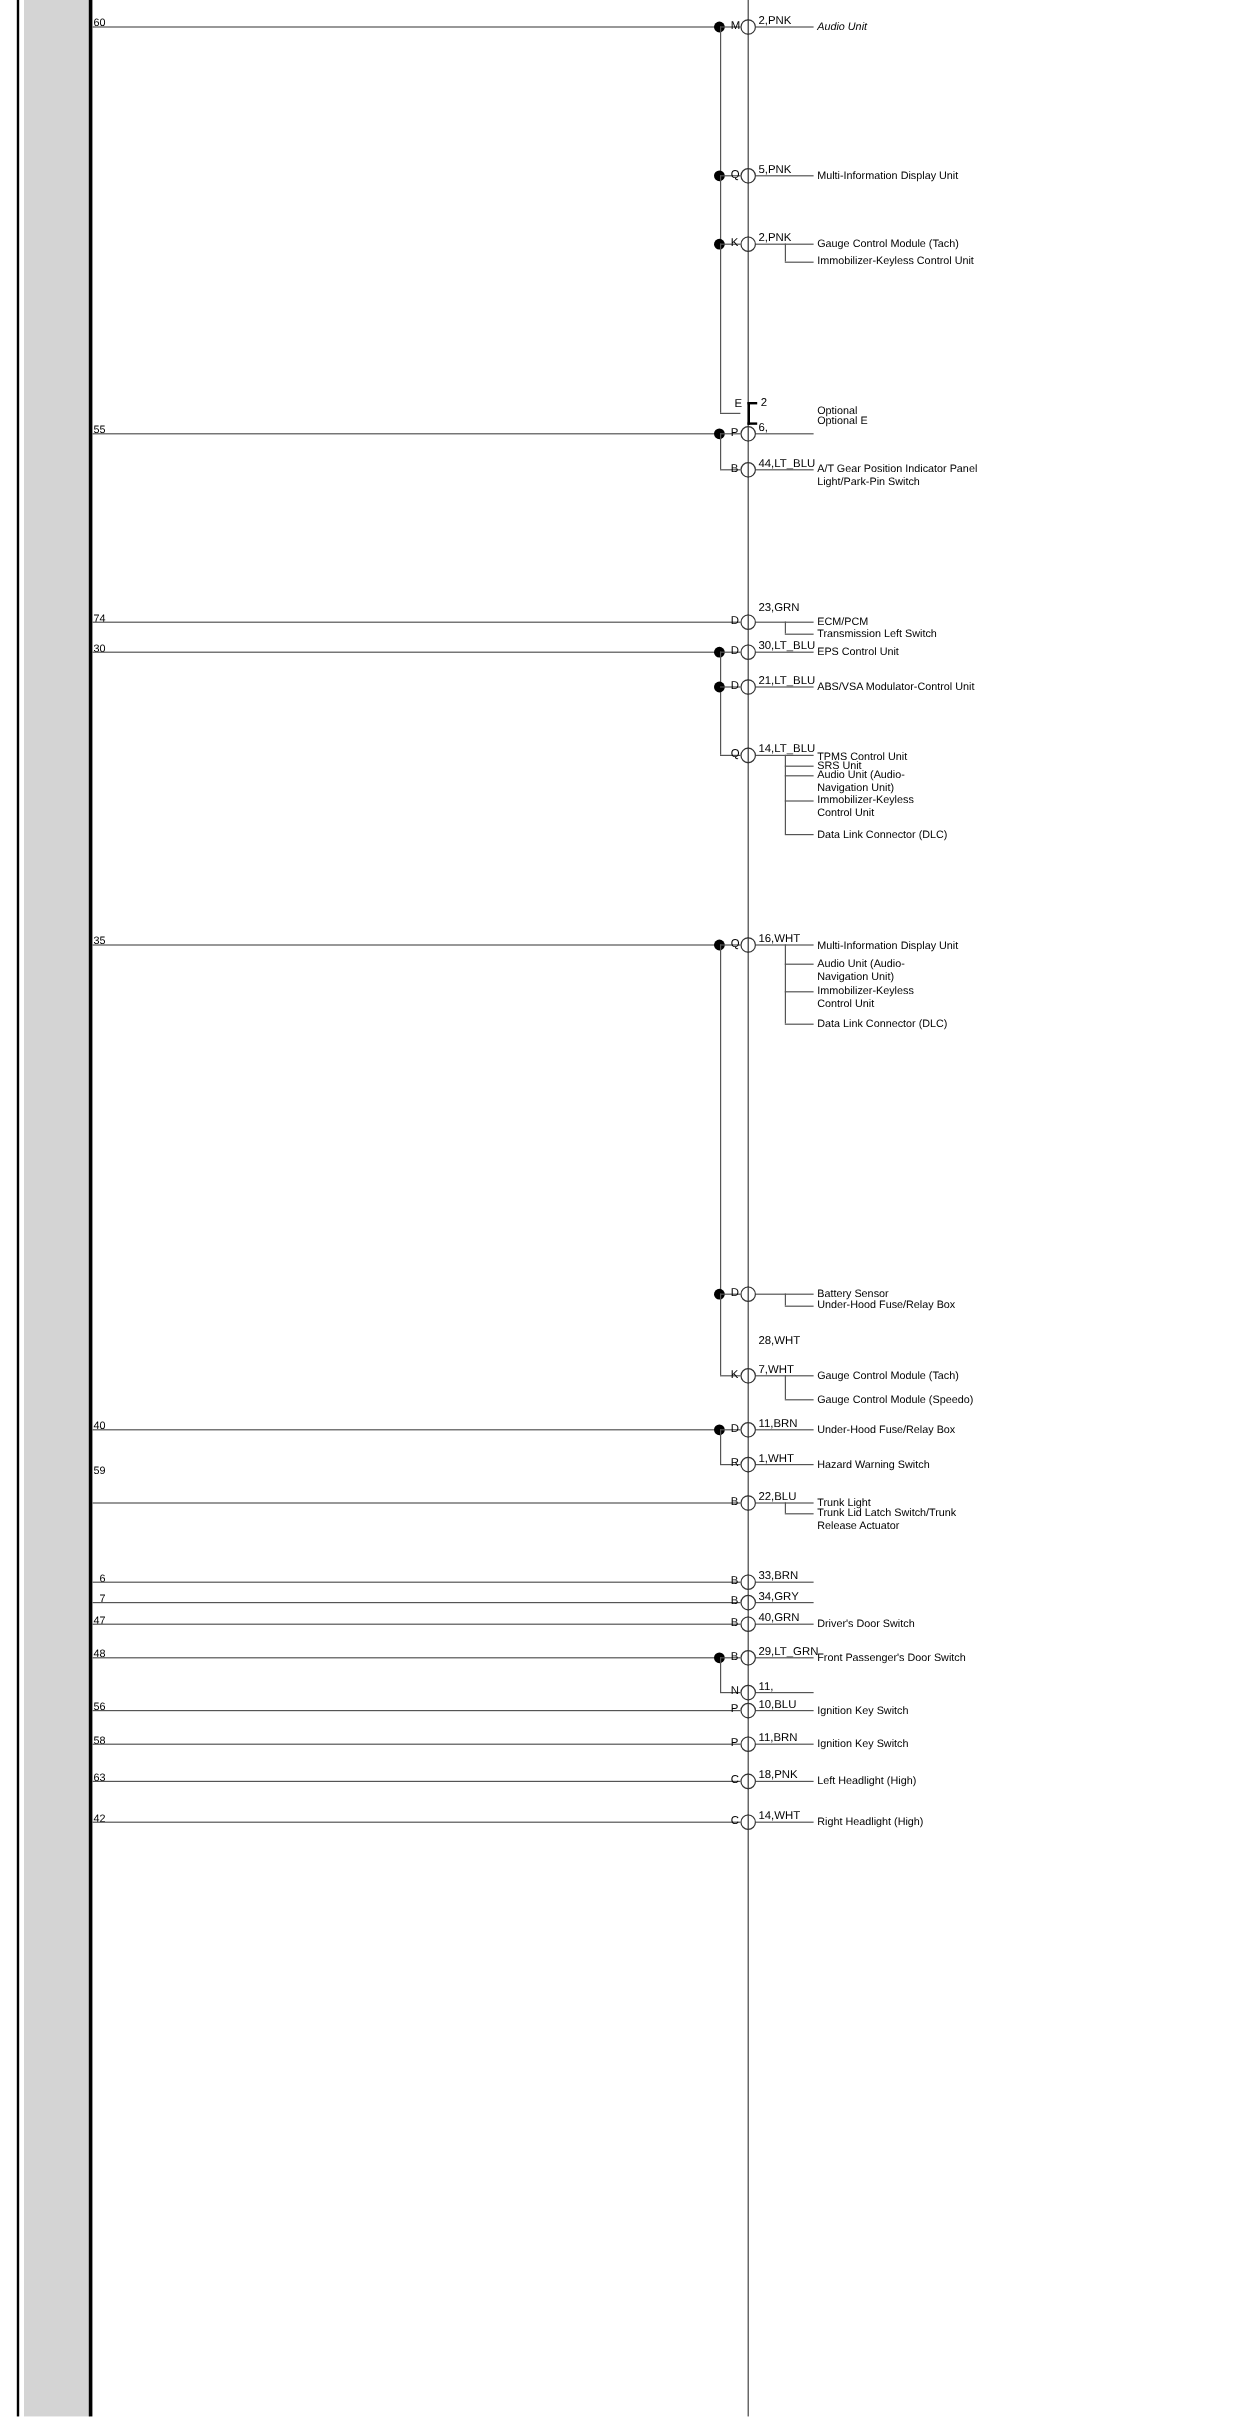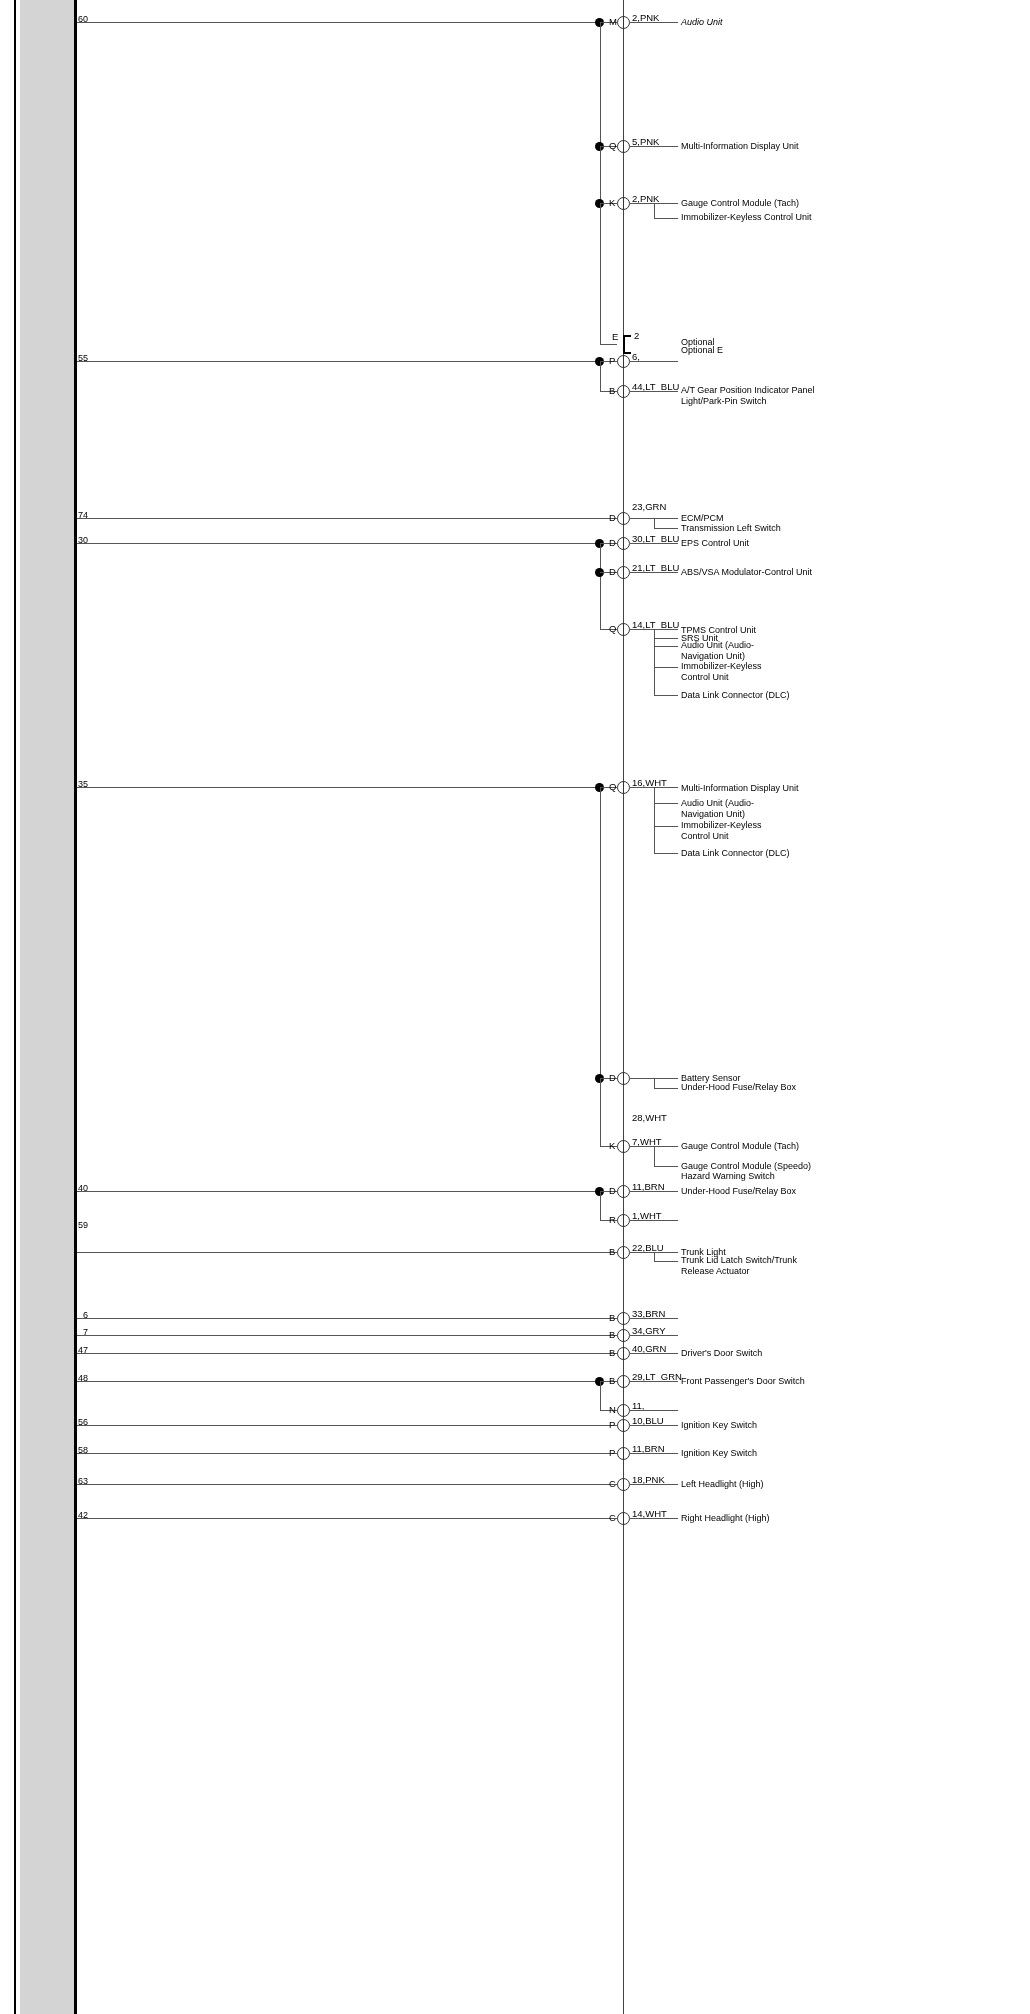--- a/index.html
+++ b/index.html
@@ -214,21 +214,21 @@
   <div class="wirecode" style="left:632px;top:1182px;">11,BRN</div>
   <div class="hwire" style="left:630px;top:1191px;width:48px;"></div>
   <div class="desc nw" style="left:681px;top:1186px;">Under-Hood Fuse/Relay Box</div>
   <div class="vwire" style="left:600px;top:1191px;height:29px;"></div>
 
   <div class="hwire" style="left:600px;top:1220px;width:17px;"></div>
   <div class="pin" style="left:609px;top:1215px;">R</div>
   <div class="conn" style="left:617px;top:1214px;"></div>
   <div class="wirecode" style="left:632px;top:1211px;">1,WHT</div>
   <div class="hwire" style="left:630px;top:1220px;width:48px;"></div>
-  <div class="desc nw" style="left:681px;top:1171px;text-align:center;">Hazard Warning Switch</div>
+  <div class="desc nw" style="left:681px;top:1215px;text-align:center;">Hazard Warning Switch</div>
 
   <div class="lbl-left" style="left:78px;top:1220px;">59</div>
   <div class="hwire" style="left:77px;top:1252px;width:540px;"></div>
   <div class="pin" style="left:609px;top:1247px;">B</div>
   <div class="conn" style="left:617px;top:1246px;"></div>
   <div class="wirecode" style="left:632px;top:1243px;">22,BLU</div>
   <div class="hwire" style="left:630px;top:1252px;width:48px;"></div>
   <div class="desc nw" style="left:681px;top:1247px;">Trunk Light</div>
   <div class="vwire" style="left:654px;top:1252px;height:9px;"></div>
   <div class="hwire" style="left:654px;top:1261px;width:24px;"></div>

